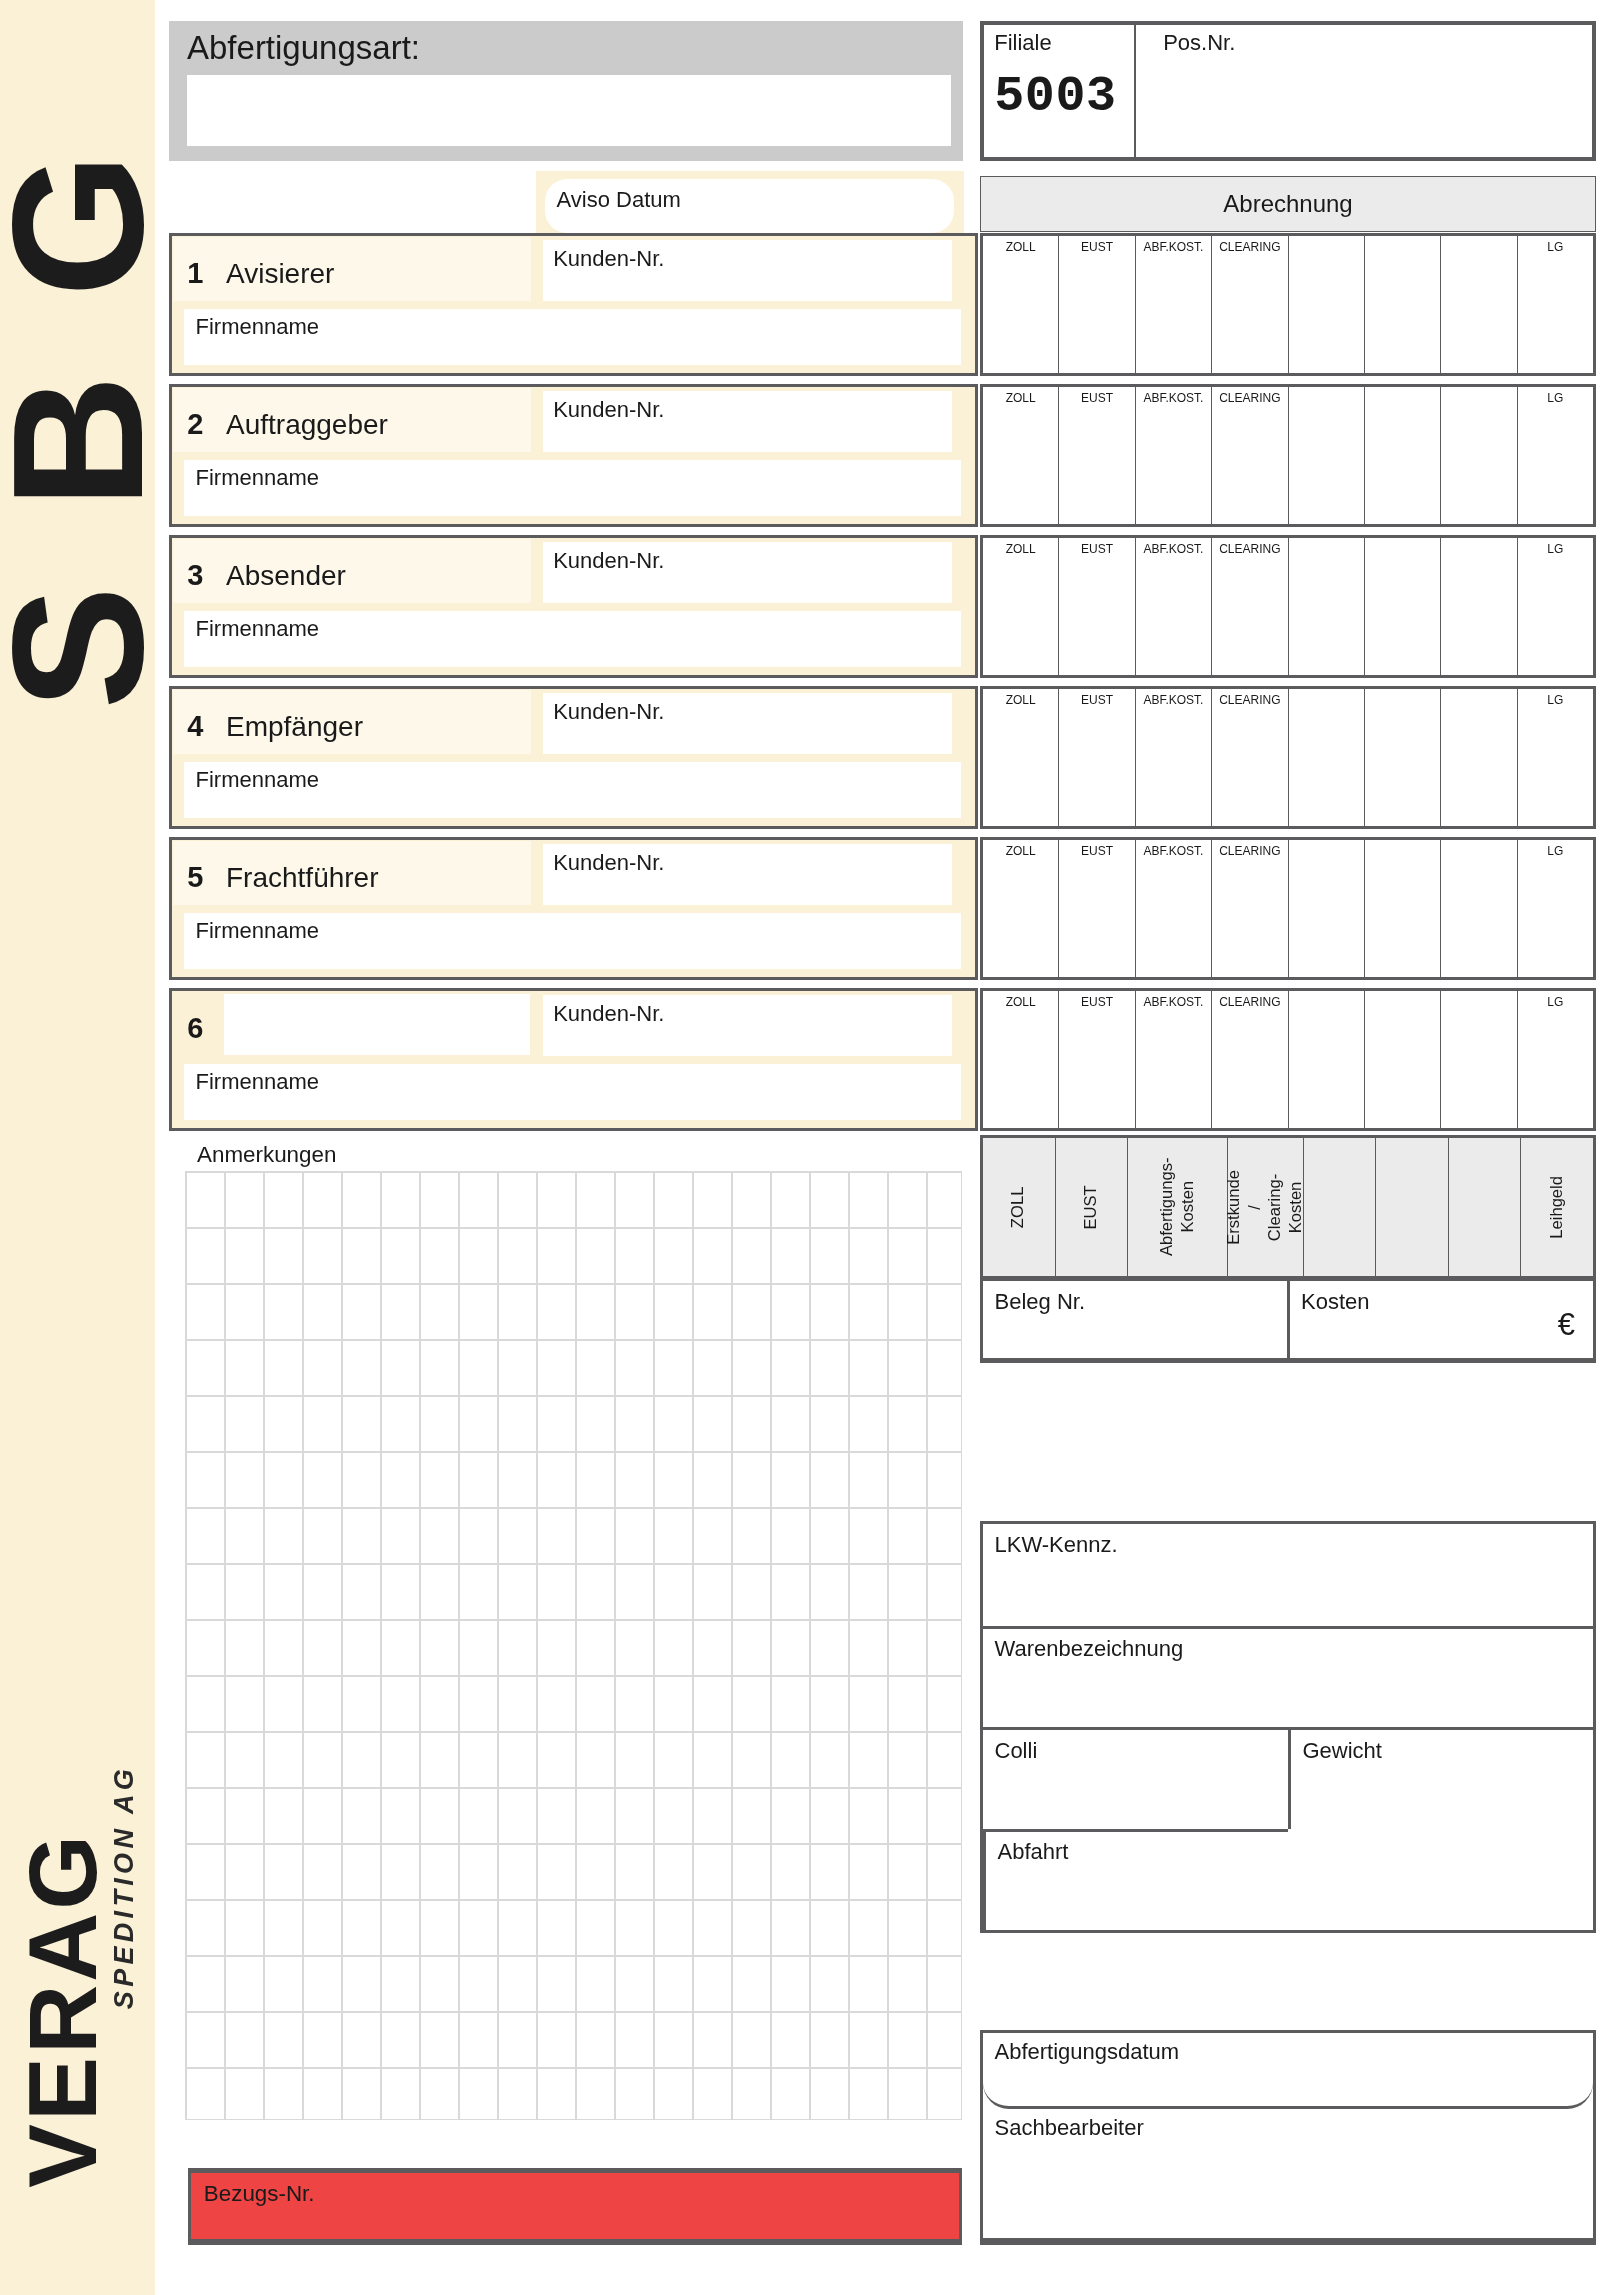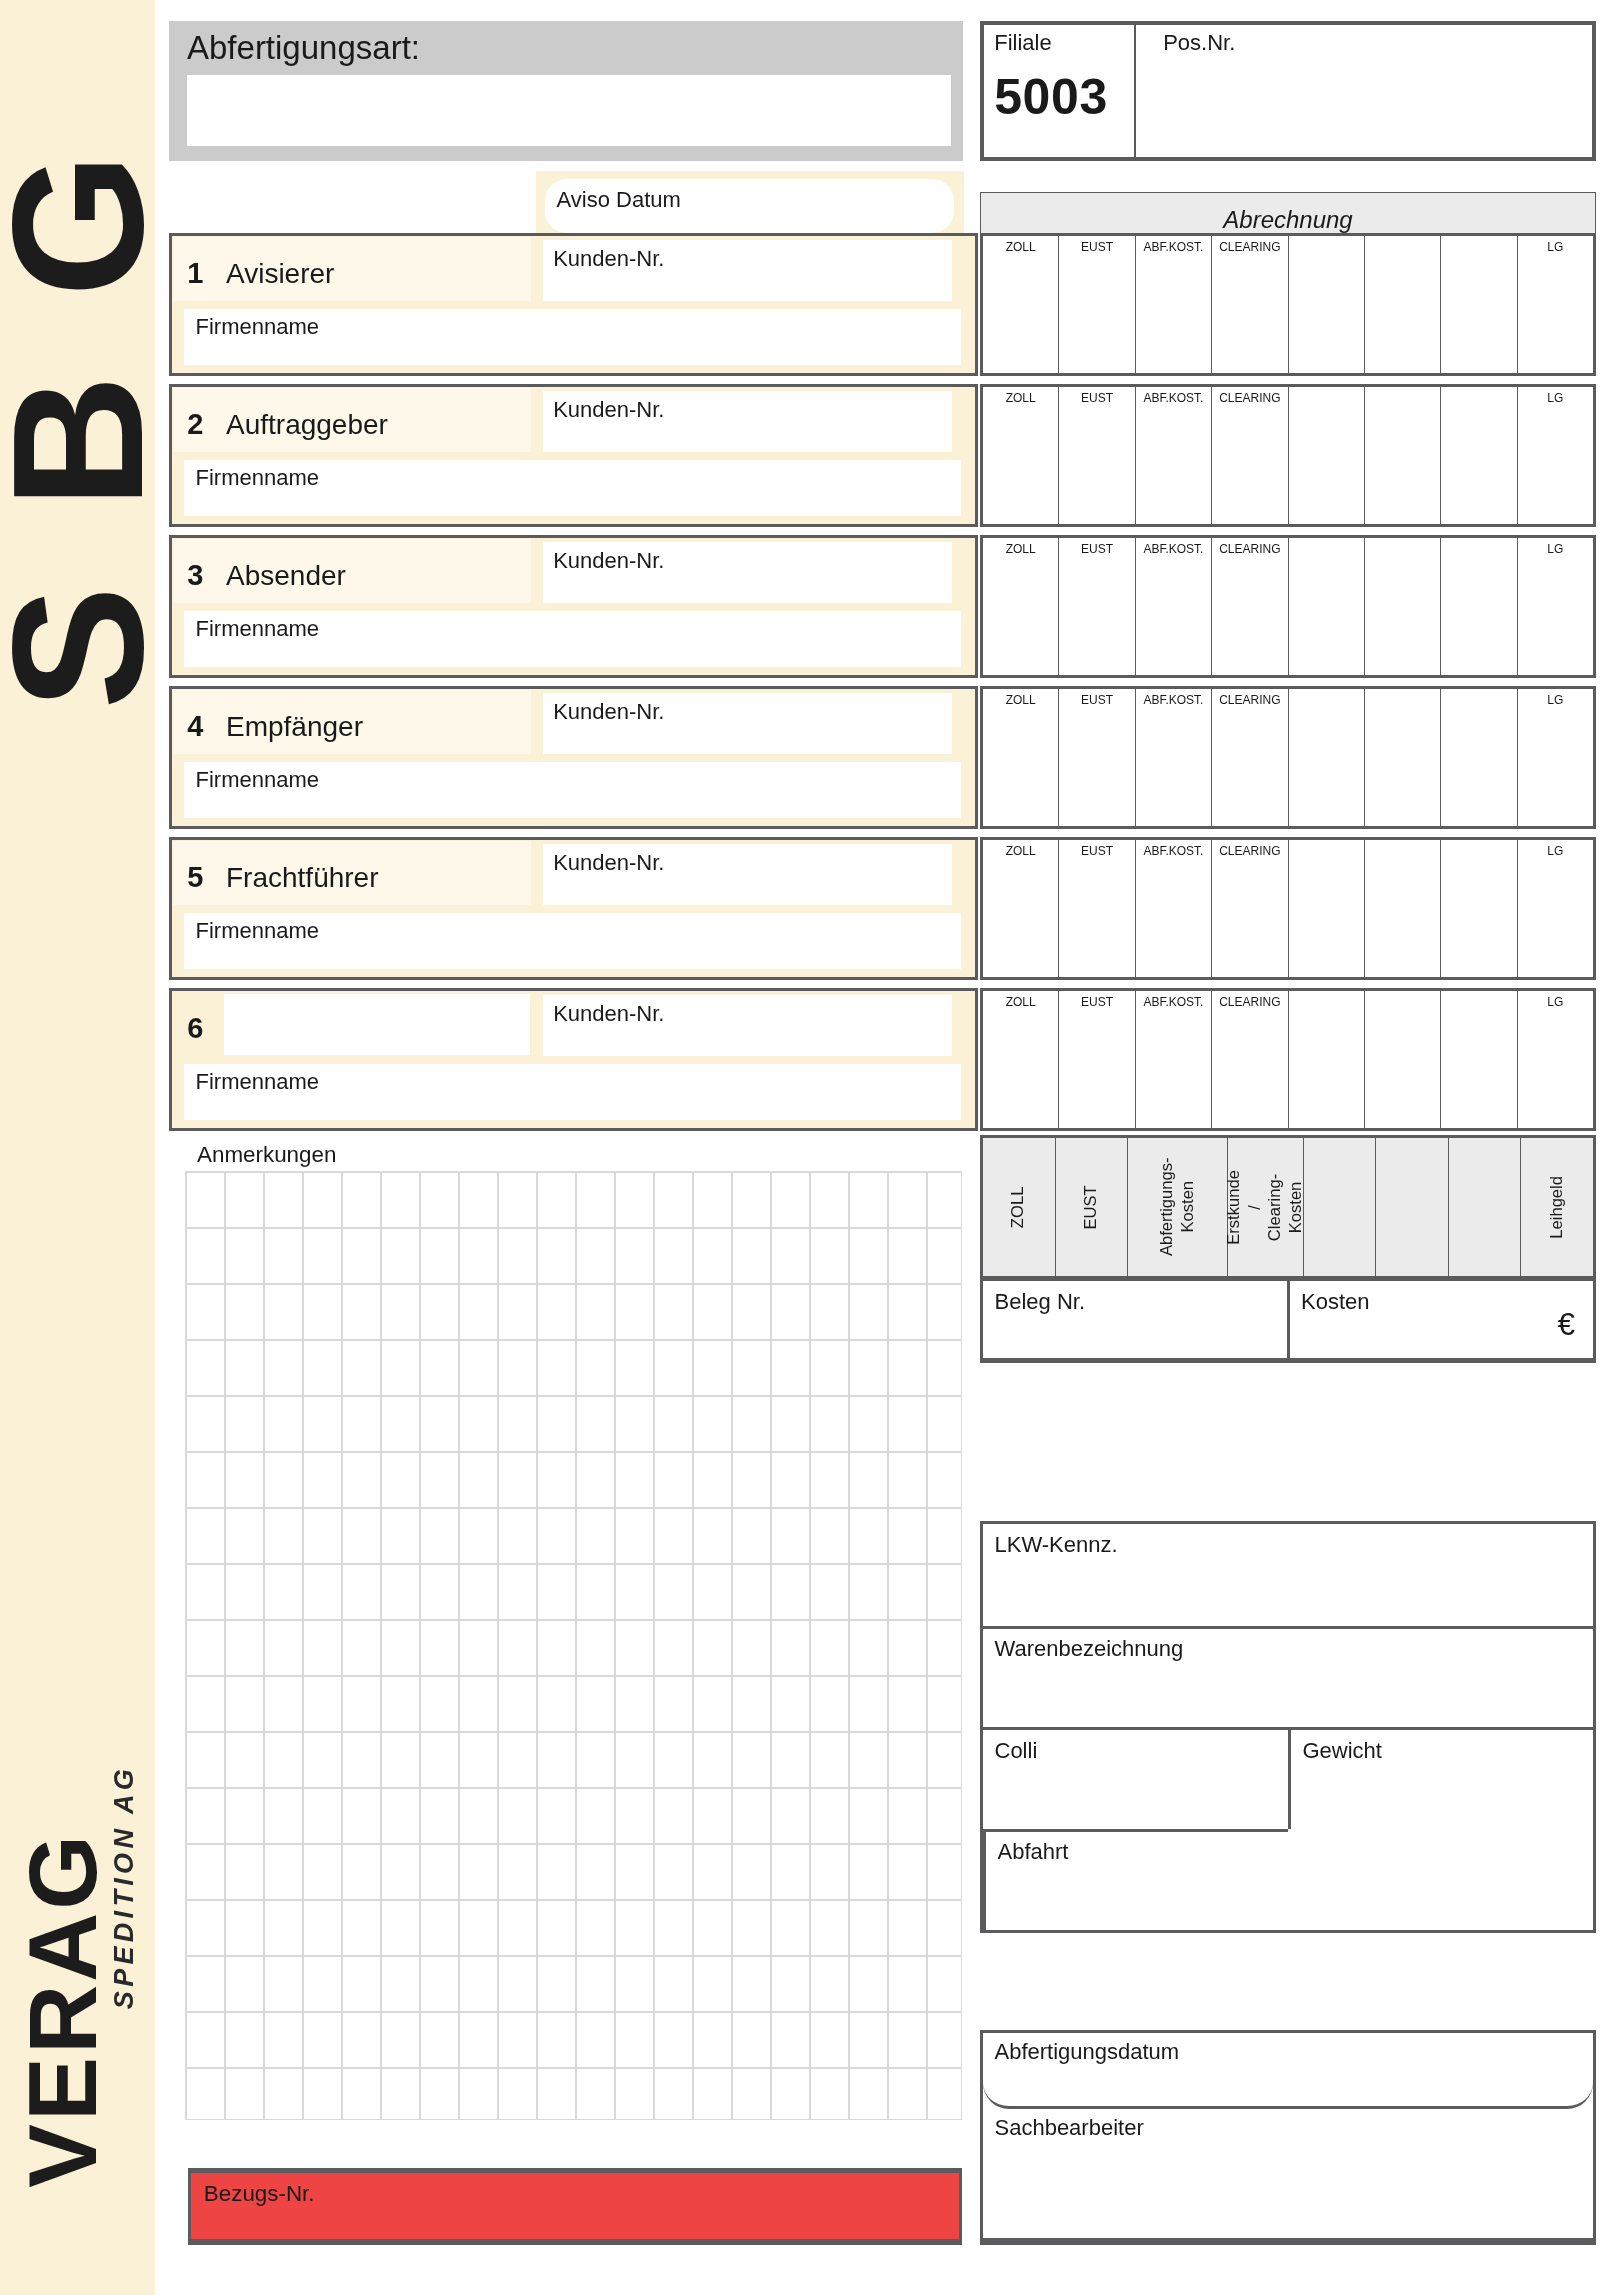--- a/index.html
+++ b/index.html
@@ -38,25 +38,25 @@
   .kunden-box{position:absolute;left:371px;top:3.8px;width:409px;height:61px;background:#ffffff;
               font-size:22px;padding:6.4px 10.2px;}
   .firma-box{position:absolute;left:12px;top:73px;width:777px;height:56px;background:#ffffff;
              font-size:22px;padding:5.1px 11.5px;}
 
   
   .filiale-box{position:absolute;left:980px;top:21px;width:616px;height:140px;background:#ffffff;
                border:4.5px solid #5B5B5D;display:flex;gap:17px;}
   .filiale-cell{width:152px;border-right:2.6px solid #5B5B5D;padding:5.1px 10.2px;font-size:22px;}
   .posnr-cell{flex:1;padding:5.1px 10.2px;font-size:22px;}
-  .filiale-value{font-size:50px;font-weight:bold;margin-top:11.5px;letter-spacing:0.6px;}
-
-  .abr-header{position:absolute;left:980px;top:192px;width:616px;height:56px;background:#EBEBEB;
+  .filiale-value{font-size:50px;font-weight:bold;margin-top:11.5px;letter-spacing:0.6px;font-family:Liberation Mono, monospace;}
+
+  .abr-header{position:absolute;left:980px;top:176px;width:616px;height:56px;background:#EBEBEB;
               border:1.9px solid #5B5B5D;display:flex;align-items:center;justify-content:center;
-              font-size:24px;font-style:italic;}
+              font-size:24px;}
   .abl{position:absolute;left:980px;width:616px;height:143px;background:#ffffff;
        border:3.2px solid #5B5B5D;display:flex;}
   .abl-cell{flex:1;border-right:1.9px solid #5B5B5D;padding-top:3.8px;text-align:center;
             font-size:12px;overflow:hidden;}
   .abl-cell:last-child{border-right:none;}
 
   .rotf{position:absolute;left:980px;top:1135px;width:616px;height:144px;
         border:3.2px solid #5B5B5D;display:flex;background:#EBEBEB;}
   .rotf-cell{flex:1;border-right:1.9px solid #5B5B5D;display:flex;align-items:center;
              justify-content:center;overflow:visible;}

